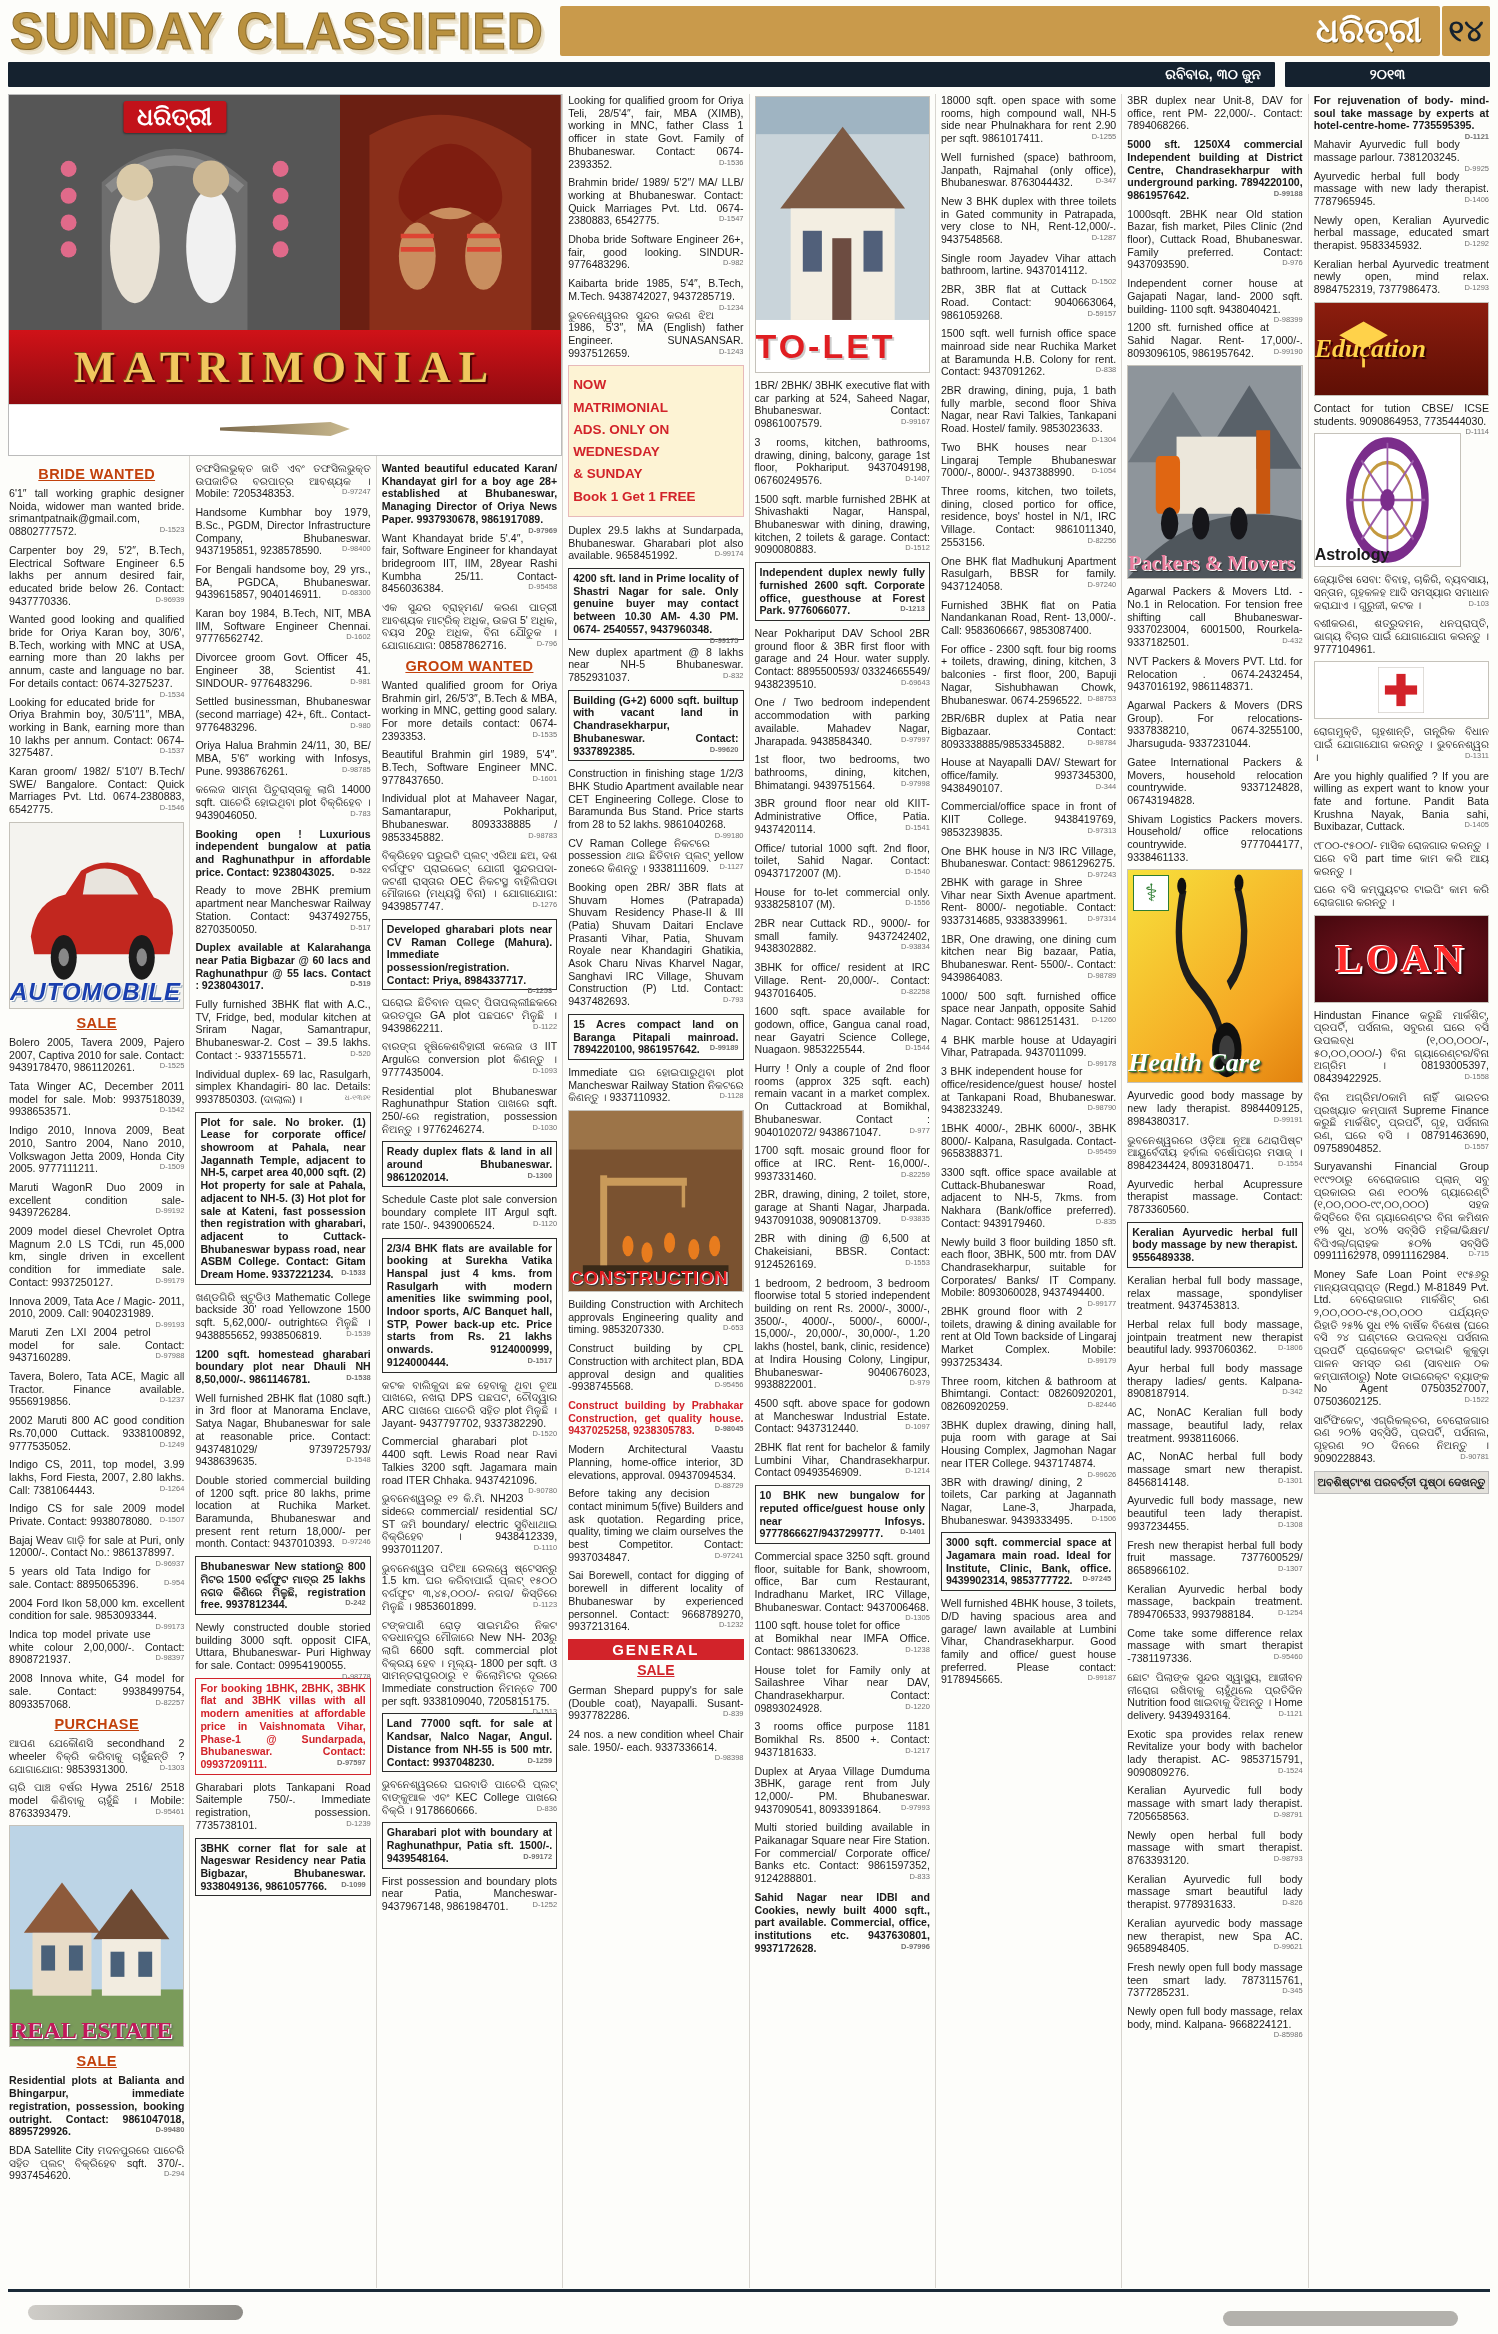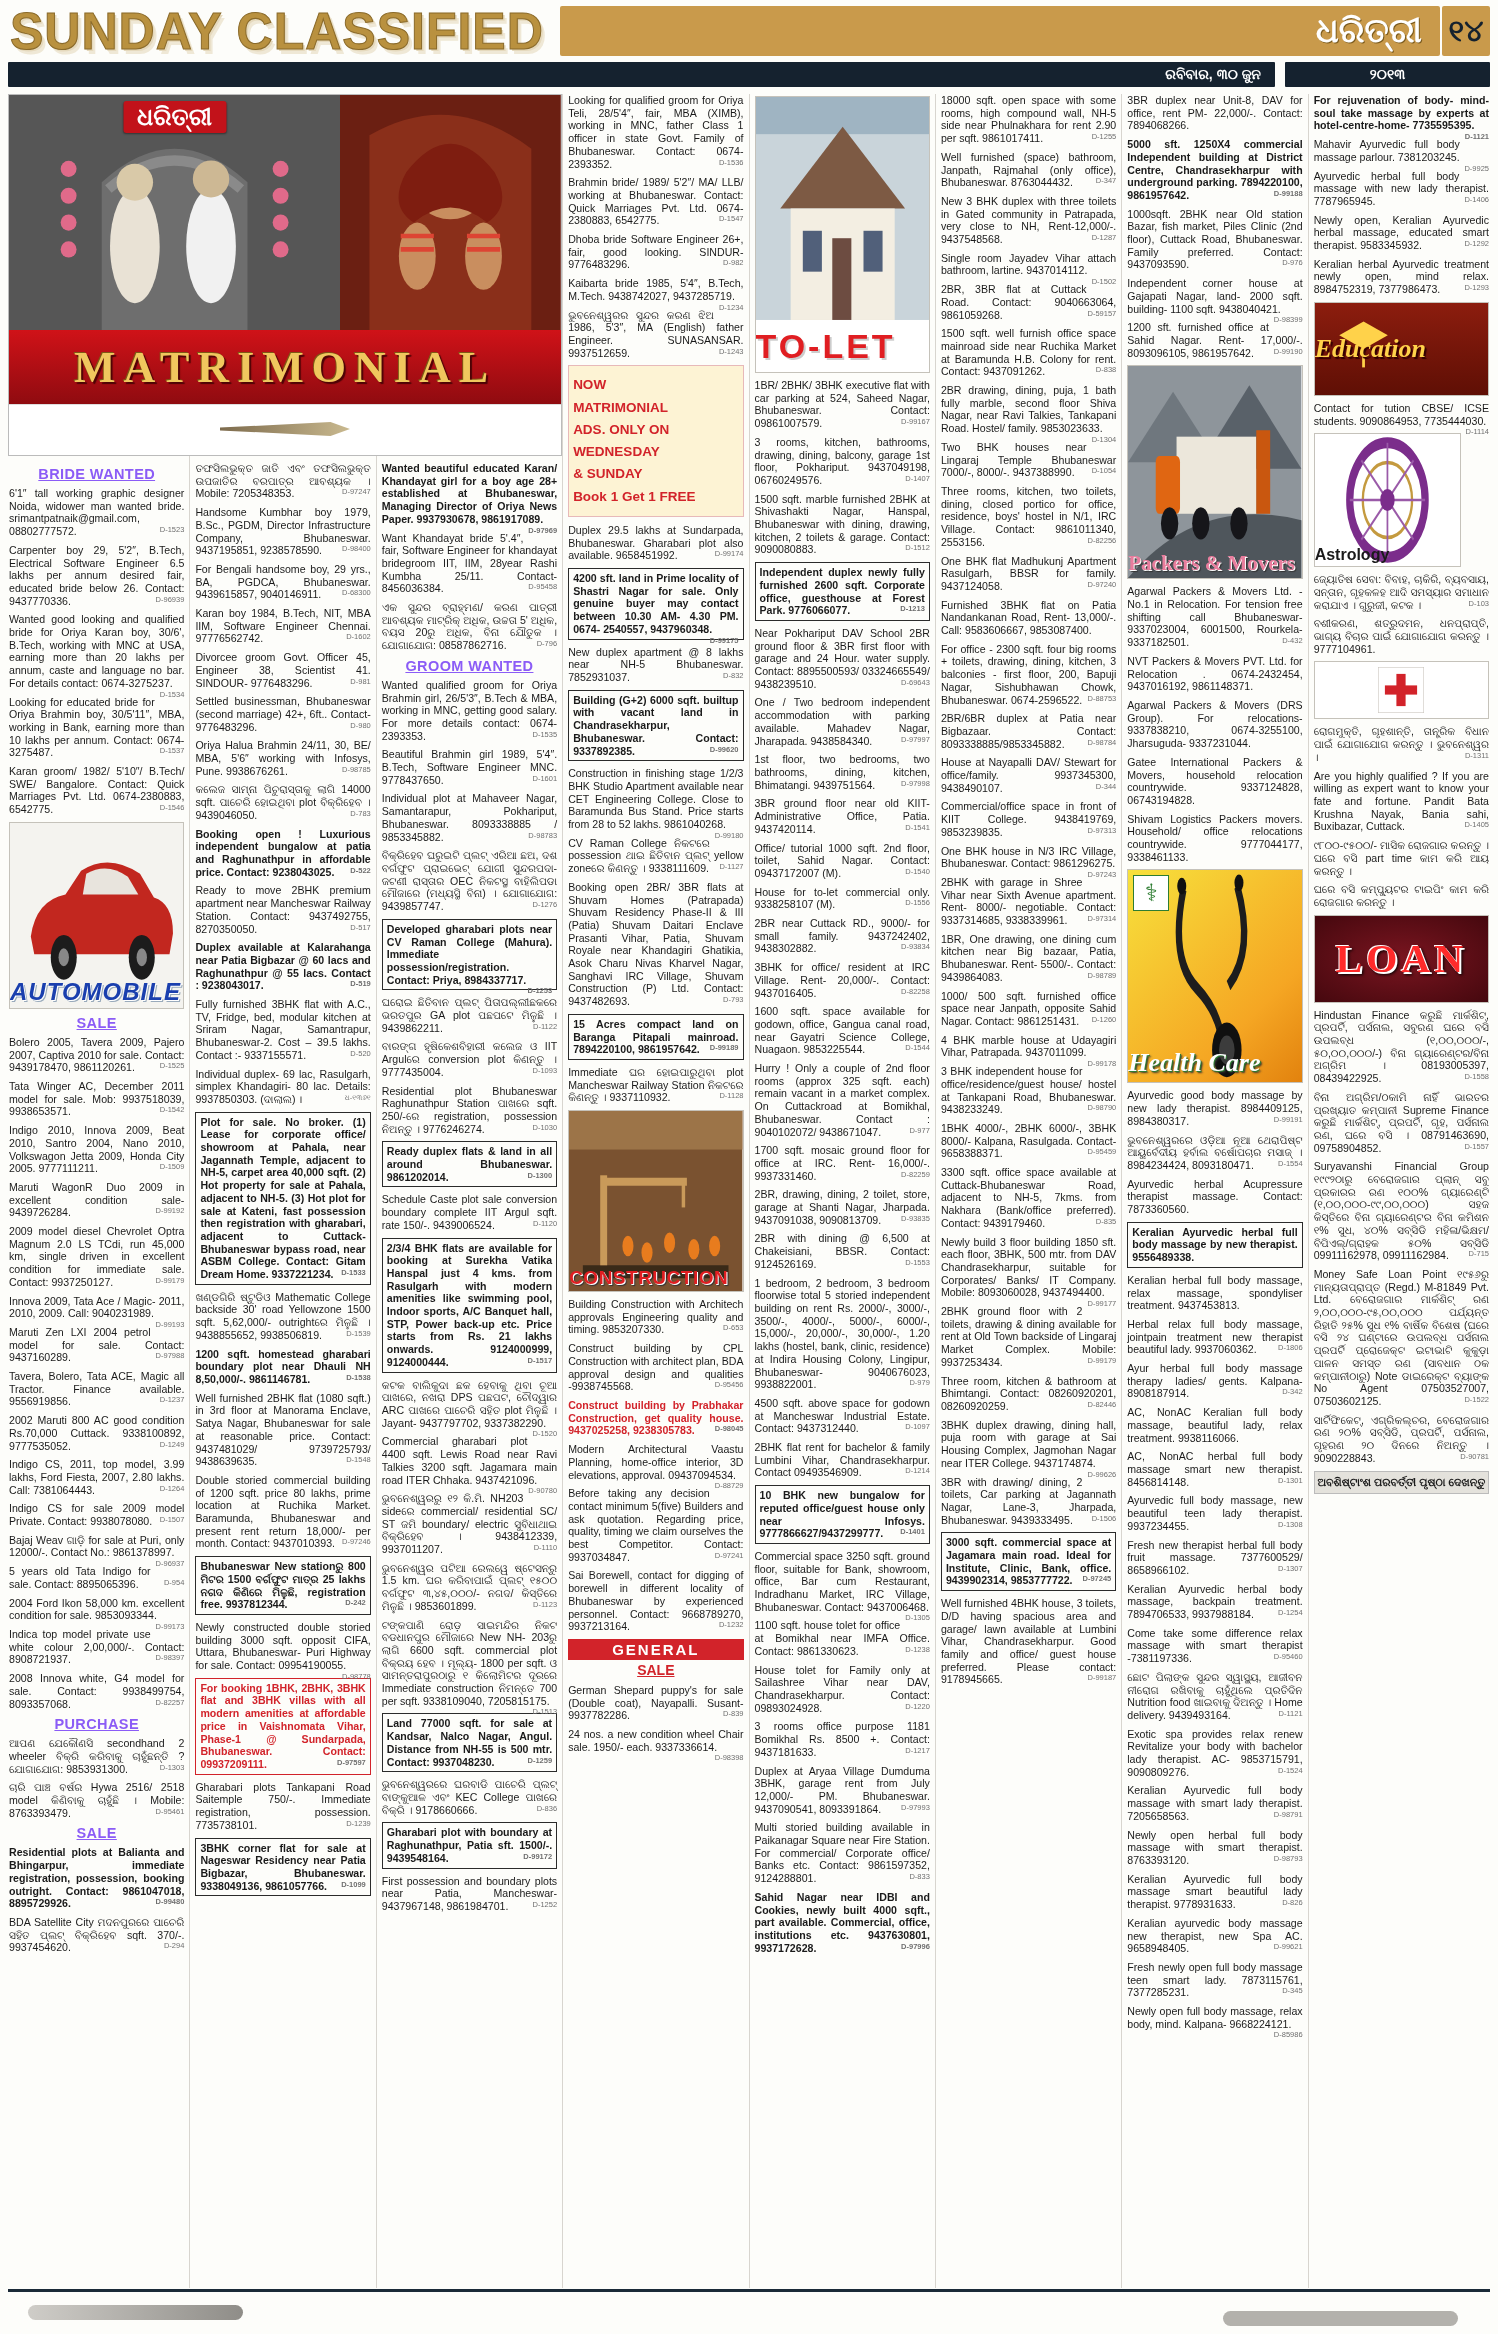--- a/index.html
+++ b/index.html
@@ -31,21 +31,21 @@
   .banner-strip span{font-family:"Liberation Serif", serif;font-weight:800;font-size:44px;letter-spacing:8px;
       color:#f0c75e;text-shadow:2px 2px 1px #4d0406,-1px -1px 0 #7d5a14;}
   .banner-foot{height:48px;background:#fff;border-top:1px solid #ddd;display:flex;align-items:center;justify-content:center;}
   .banner-foot .horn{width:130px;height:14px;background:linear-gradient(90deg,#7d6b4d,#c9b98f);border-radius:0 8px 8px 0;
       clip-path:polygon(0 40%,85% 0,100% 50%,85% 100%,0 60%);}
   
   .cols{position:absolute;top:94px;left:4px;right:4px;bottom:46px;display:flex;overflow:hidden;}
   .col{flex:1;padding:0 5px;overflow:hidden;}
   .col + .col{border-left:1px solid #d8d5cf;}
   .col:nth-child(-n+3){padding-top:368px;}
-  .sec-head{color:#8b5cf6;font-weight:800;text-align:center;font-size:14.5px;text-decoration:underline;
+  .sec-head{color:#c2410c;font-weight:800;text-align:center;font-size:14.5px;text-decoration:underline;
       margin:4px 0 5px 0;letter-spacing:.4px;}
   .ad{font-size:10.6px;line-height:1.2;text-align:justify;margin:0 0 6px 0;word-break:break-word;}
   .ad .adid{font-size:7.5px;color:#6e6e6e;margin-left:5px;white-space:nowrap;float:right;}
   .ad.bold{font-weight:700;}
   .ad.boxed{border:1px solid #2b2b2b;padding:3px 4px;font-weight:700;}
   .ad.red{color:#d2232a;}
   .ad.boxed.red{border-color:#d2232a;}
   .notice{background:#fdf3d4;border:1px solid #e7b9b9;padding:8px 4px;margin:0 0 7px 0;}
   .notice .nline{color:#d2232a;font-weight:800;font-size:13.5px;line-height:1.65;}
   .gshead{margin:2px 0 6px 0;text-align:center;}
@@ -192,20 +192,35 @@
         <div class="ad">Indigo CS, 2011, top model, 3.99 lakhs, Ford Fiesta, 2007, 2.80 lakhs. Call: 7381064443.<span class="adid">D-1264</span></div>
         <div class="ad">Indigo CS for sale 2009 model Private. Contact: 9938078080.<span class="adid">D-1507</span></div>
         <div class="ad">Bajaj Weav ଗାଡ଼ି for sale at Puri, only 12000/-. Contact No.: 9861378997.<span class="adid">D-96937</span></div>
         <div class="ad">5 years old Tata Indigo for sale. Contact: 8895065396.<span class="adid">D-954</span></div>
         <div class="ad">2004 Ford Ikon 58,000 km. excellent condition for sale. 9853093344.<span class="adid">D-99173</span></div>
         <div class="ad">Indica top model private use white colour 2,00,000/-. Contact: 8908721937.<span class="adid">D-98397</span></div>
         <div class="ad">2008 Innova white, G4 model for sale. Contact: 9938499754, 8093357068.<span class="adid">D-82257</span></div>
         <div class="sec-head">PURCHASE</div>
         <div class="ad">ଆପଣ ଯେକୌଣସି secondhand 2 wheeler ବିକ୍ରି କରିବାକୁ ଚାହୁଁଛନ୍ତି ? ଯୋଗାଯୋଗ: 9853931300.<span class="adid">D-1303</span></div>
         <div class="ad">ଚାରି ପାଞ୍ଚ ବର୍ଷର Hywa 2516/ 2518 model କିଣିବାକୁ ଚାହୁଁଛି । Mobile: 8763393479.<span class="adid">D-95461</span></div>
+        <div class="pimg realestate">
+          <svg viewBox="0 0 100 70" preserveAspectRatio="none">
+            <rect width="100" height="70" fill="#bcd4e6"></rect>
+            <rect y="52" width="100" height="18" fill="#7a9b5a"></rect>
+            <path d="M8 34 L30 18 L52 34z" fill="#8d5a3b"></path>
+            <rect x="13" y="34" width="34" height="20" fill="#e8dcc8"></rect>
+            <rect x="18" y="38" width="8" height="8" fill="#4a617a"></rect>
+            <rect x="34" y="38" width="8" height="8" fill="#4a617a"></rect>
+            <path d="M48 36 L70 20 L92 36z" fill="#6e4a33"></path>
+            <rect x="53" y="36" width="34" height="18" fill="#f2ece0"></rect>
+            <rect x="58" y="40" width="8" height="8" fill="#4a617a"></rect>
+            <rect x="74" y="40" width="8" height="8" fill="#4a617a"></rect>
+          </svg>
+          <div class="pimg-label">REAL ESTATE</div>
+        </div>
         <div class="sec-head">SALE</div>
         <div class="ad bold">Residential plots at Balianta and Bhingarpur, immediate registration, possession, booking outright. Contact: 9861047018, 8895729926.<span class="adid">D-99480</span></div>
         <div class="ad">BDA Satellite City ମଦନପୁରରେ ପାଚେରି ସହିତ ପ୍ଲଟ୍ ବିକ୍ରିହେବ sqft. 370/-. 9937454620.<span class="adid">D-294</span></div>
       </div>
     <div class="col">
         <div class="ad">ତଫସିଲଭୁକ୍ତ ଜାତି ଏବଂ ତଫସିଲଭୁକ୍ତ ଉପଜାତିର ବରପାତ୍ର ଆବଶ୍ୟକ । Mobile: 7205348353.<span class="adid">D-97247</span></div>
         <div class="ad">Handsome Kumbhar boy 1979, B.Sc., PGDM, Director Infrastructure Company, Bhubaneswar. 9437195851, 9238578590.<span class="adid">D-98400</span></div>
         <div class="ad">For Bengali handsome boy, 29 yrs., BA, PGDCA, Bhubaneswar. 9439615857, 9040146911.<span class="adid">D-68300</span></div>
         <div class="ad">Karan boy 1984, B.Tech, NIT, MBA IIM, Software Engineer Chennai. 97776562742.<span class="adid">D-1602</span></div>
         <div class="ad">Divorcee groom Govt. Officer 45, Engineer 38, Scientist 41. SINDOUR- 9776483296.<span class="adid">D-981</span></div>

